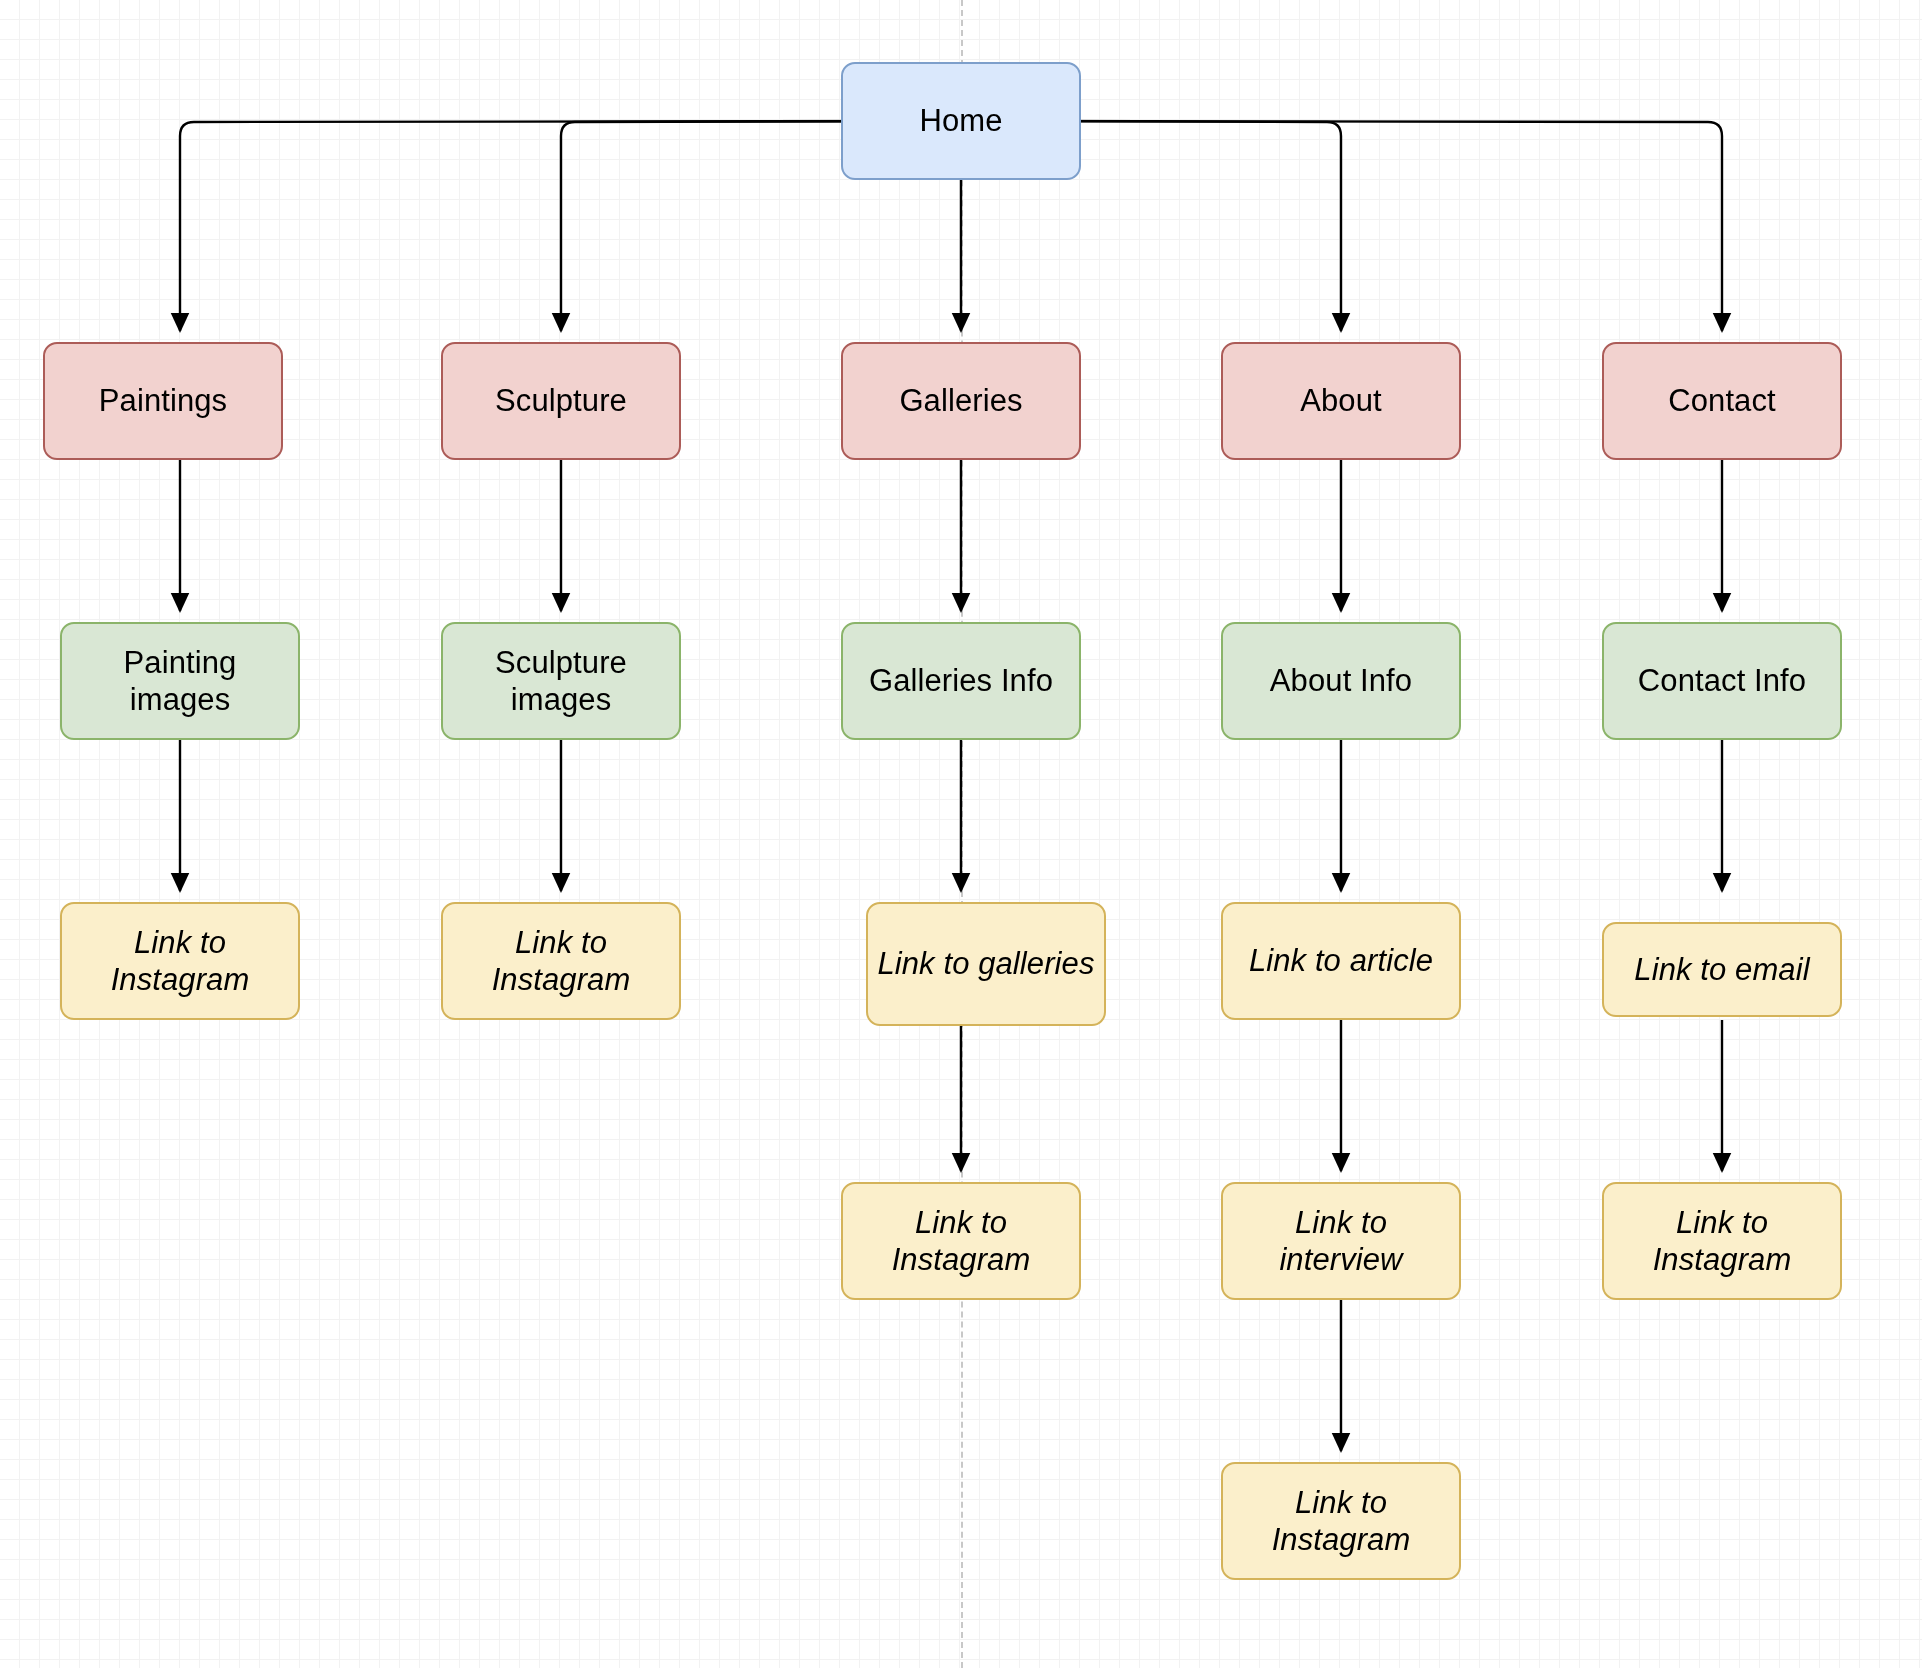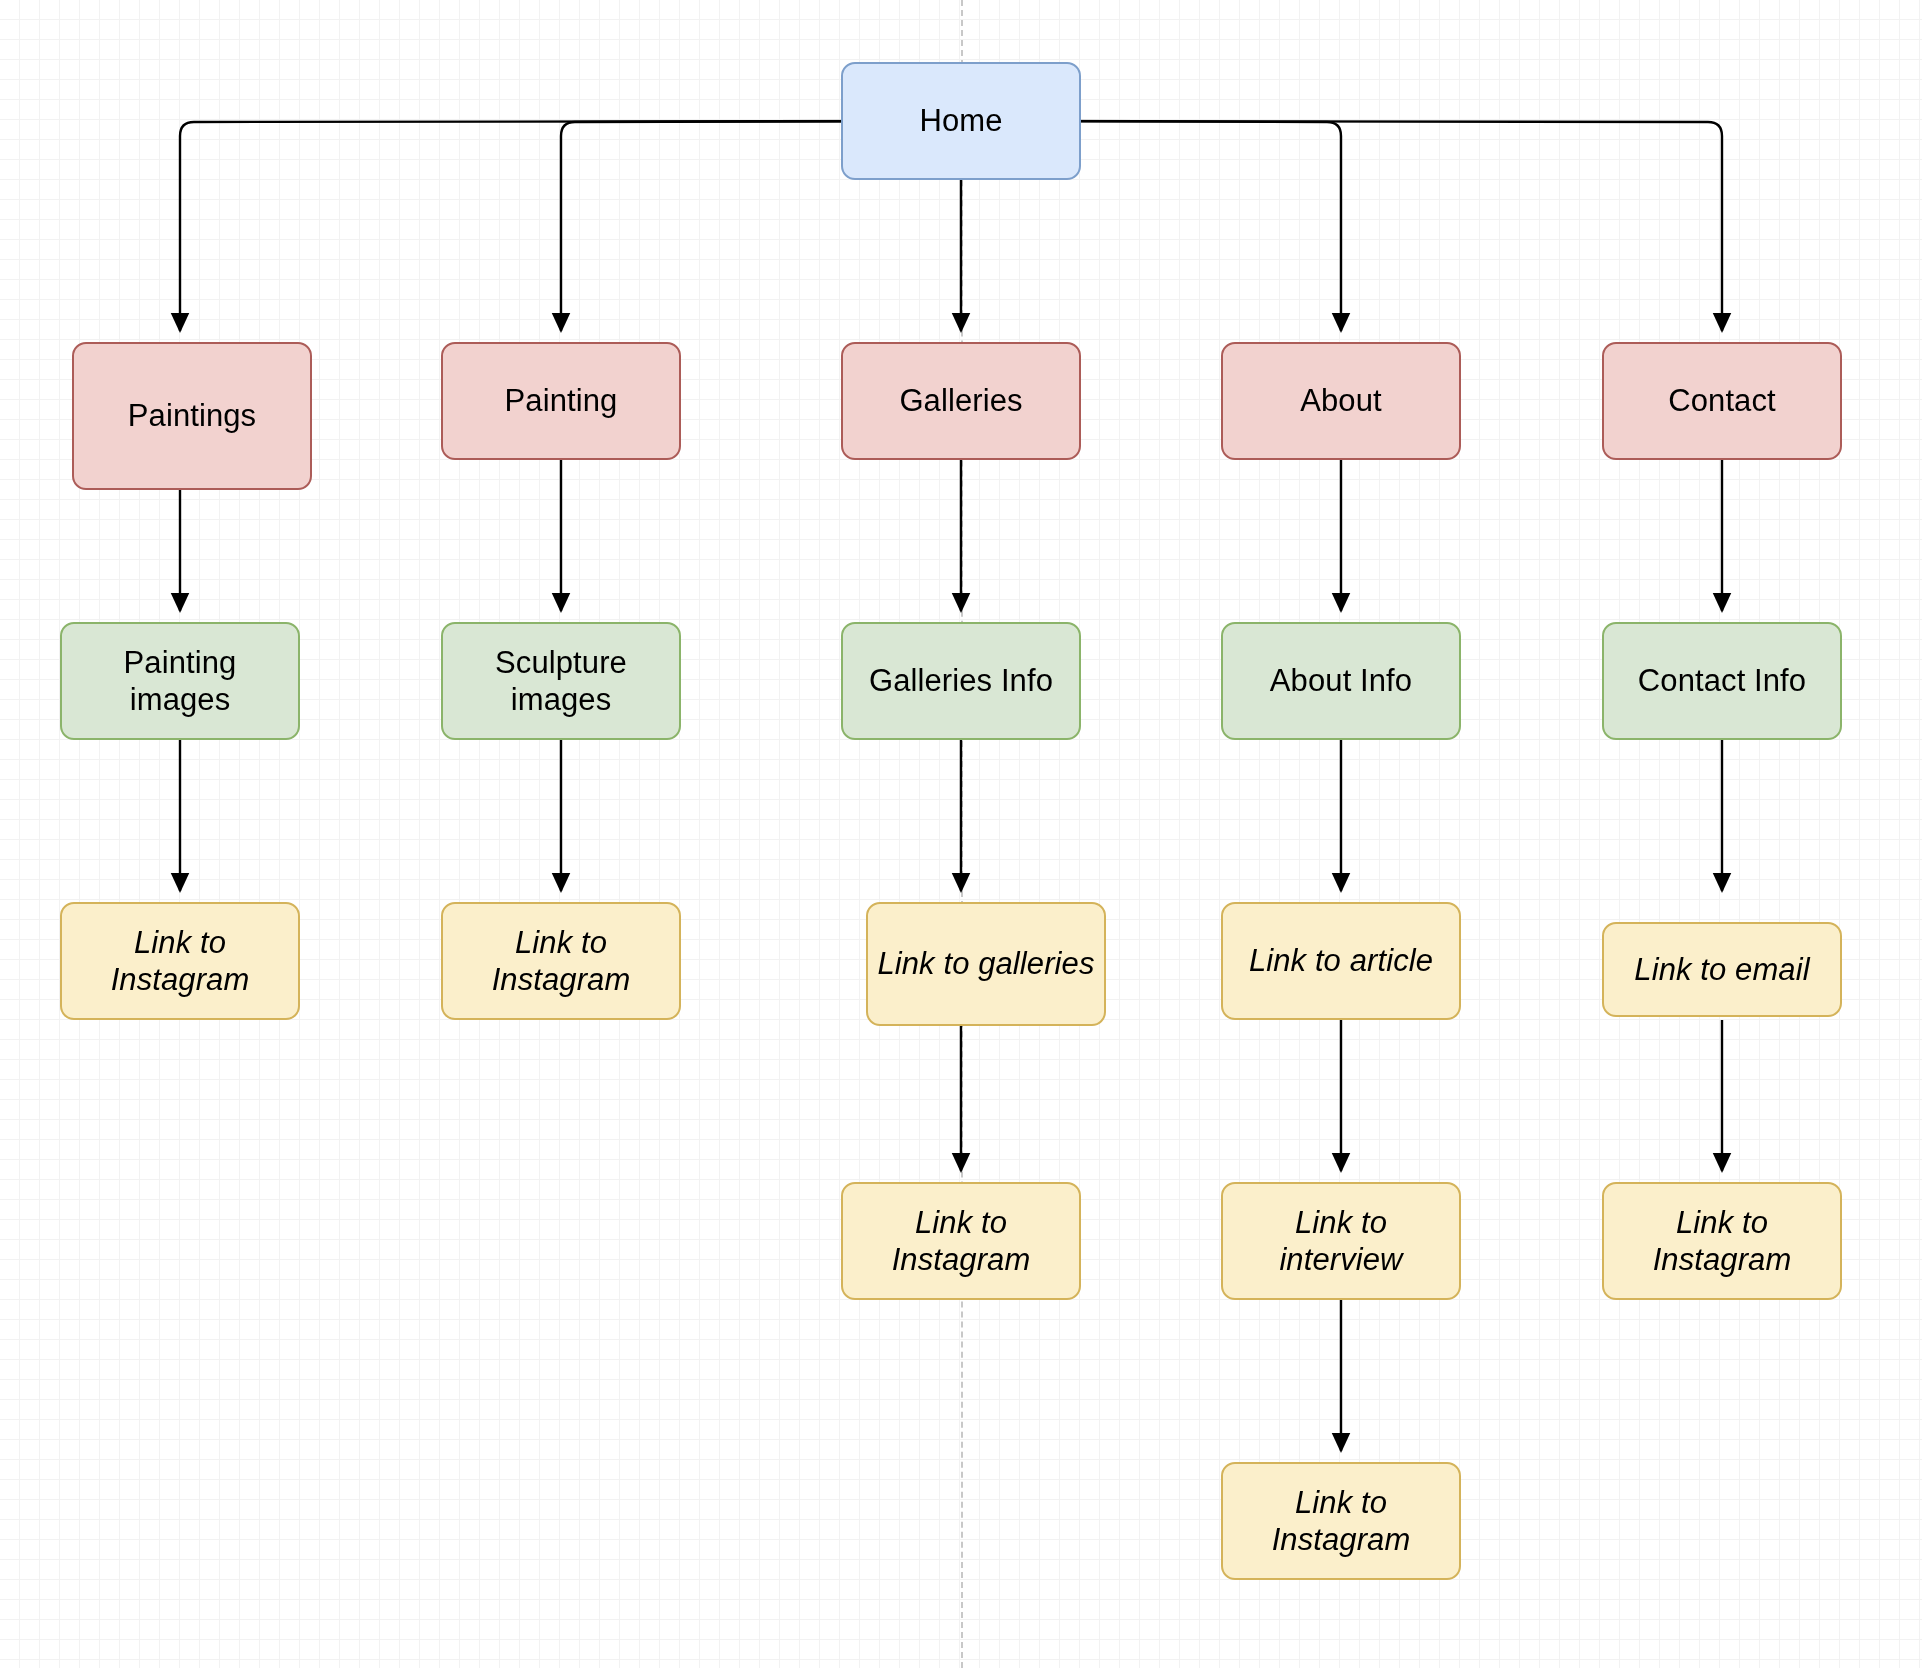--- a/index.html
+++ b/index.html
@@ -98,25 +98,25 @@
         <path d="M 1341 1020 L 1341 1171" fill="none" stroke="#000000" stroke-width="2.4" stroke-linecap="butt" stroke-linejoin="round" marker-end="url(#arrowhead)"></path>
         <path d="M 1722 1020 L 1722 1171" fill="none" stroke="#000000" stroke-width="2.4" stroke-linecap="butt" stroke-linejoin="round" marker-end="url(#arrowhead)"></path>
         <path d="M 1341 1300 L 1341 1451" fill="none" stroke="#000000" stroke-width="2.4" stroke-linecap="butt" stroke-linejoin="round" marker-end="url(#arrowhead)"></path>
       </g>
   </svg>
 
   <div id="nodes">
       <div class="node node-home" style="left: 841px; top: 62px; width: 240px; height: 118px;">
         <span>Home</span>
       </div>
-      <div class="node node-red" style="left: 72px; top: 342px; width: 240px; height: 148px;">
+      <div class="node node-red" style="left: 43px; top: 342px; width: 240px; height: 118px;">
         <span>Paintings</span>
       </div>
       <div class="node node-red" style="left: 441px; top: 342px; width: 240px; height: 118px;">
-        <span>Painting</span>
+        <span>Sculpture</span>
       </div>
       <div class="node node-red" style="left: 841px; top: 342px; width: 240px; height: 118px;">
         <span>Galleries</span>
       </div>
       <div class="node node-red" style="left: 1221px; top: 342px; width: 240px; height: 118px;">
         <span>About</span>
       </div>
       <div class="node node-red" style="left: 1602px; top: 342px; width: 240px; height: 118px;">
         <span>Contact</span>
       </div>

